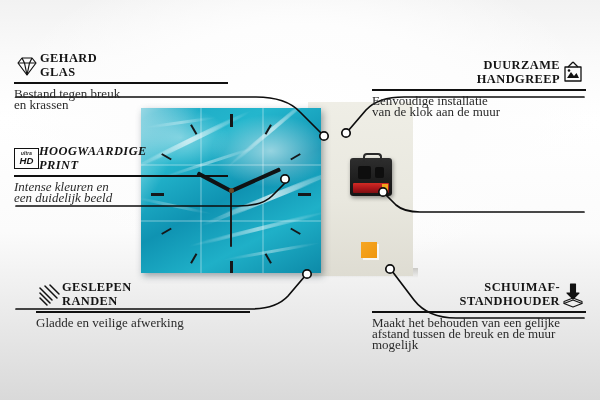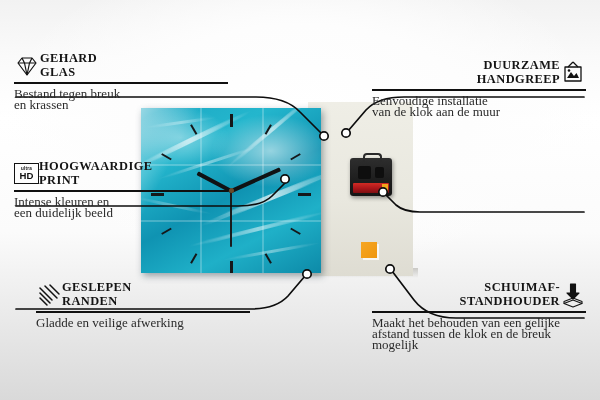--- a/index.html
+++ b/index.html
@@ -105,21 +105,21 @@
     color:#2a2a2a; white-space:pre-line;
   }
   .feat.right .dsc { text-align:left; }
   .ic { width:26px; height:26px; flex:0 0 26px; display:block; }
   .hdbox { width:25px; height:21px; flex:0 0 25px; border:1.4px solid #111;
     display:flex; flex-direction:column; align-items:center; justify-content:center; }
   .hdbox .u { font-family:"Liberation Sans", sans-serif; font-size:4.6px; font-weight:bold; letter-spacing:.2px; line-height:5px; color:#111;}
   .hdbox .h { font-family:"Liberation Sans", sans-serif; font-size:9.6px; font-weight:bold; line-height:10px; color:#111;}
 
   #f1 { left:14px; top:52px; }
-  #f2 { left:14px; top:160px; }
+  #f2 { left:14px; top:145px;font-style:italic; }
   #f3 { left:14px; top:281px;margin-left:22px; }
   #f4 { left:372px; top:59px; }
   #f5 { left:372px; top:168px; }
   #f6 { left:372px; top:281px; }
 </style>
 </head>
 <body>
 
 <div class="stage">
 
@@ -277,16 +277,16 @@
           <path d="M10.5,2 L15.5,2 L15.5,11 L19,11 L13,17 L7,11 L10.5,11 Z"></path>
           <path d="M13,18 L22,21.5 L13,25 L4,21.5 Z" fill="none"></path>
           <path d="M4,21.5 L4,19.5 L13,16 L22,19.5 L22,21.5" fill="none"></path>
         </g>
       </svg>
       <div class="ttl">SCHUIMAF-
 STANDHOUDER</div>
     </div>
     <div class="rule"></div>
     <div class="dsc">Maakt het behouden van een gelijke
-afstand tussen de klok en de breuk mogelijk</div>
+afstand tussen de breuk en de muur mogelijk</div>
   </div>
 
 </div>
 
 </body></html>

